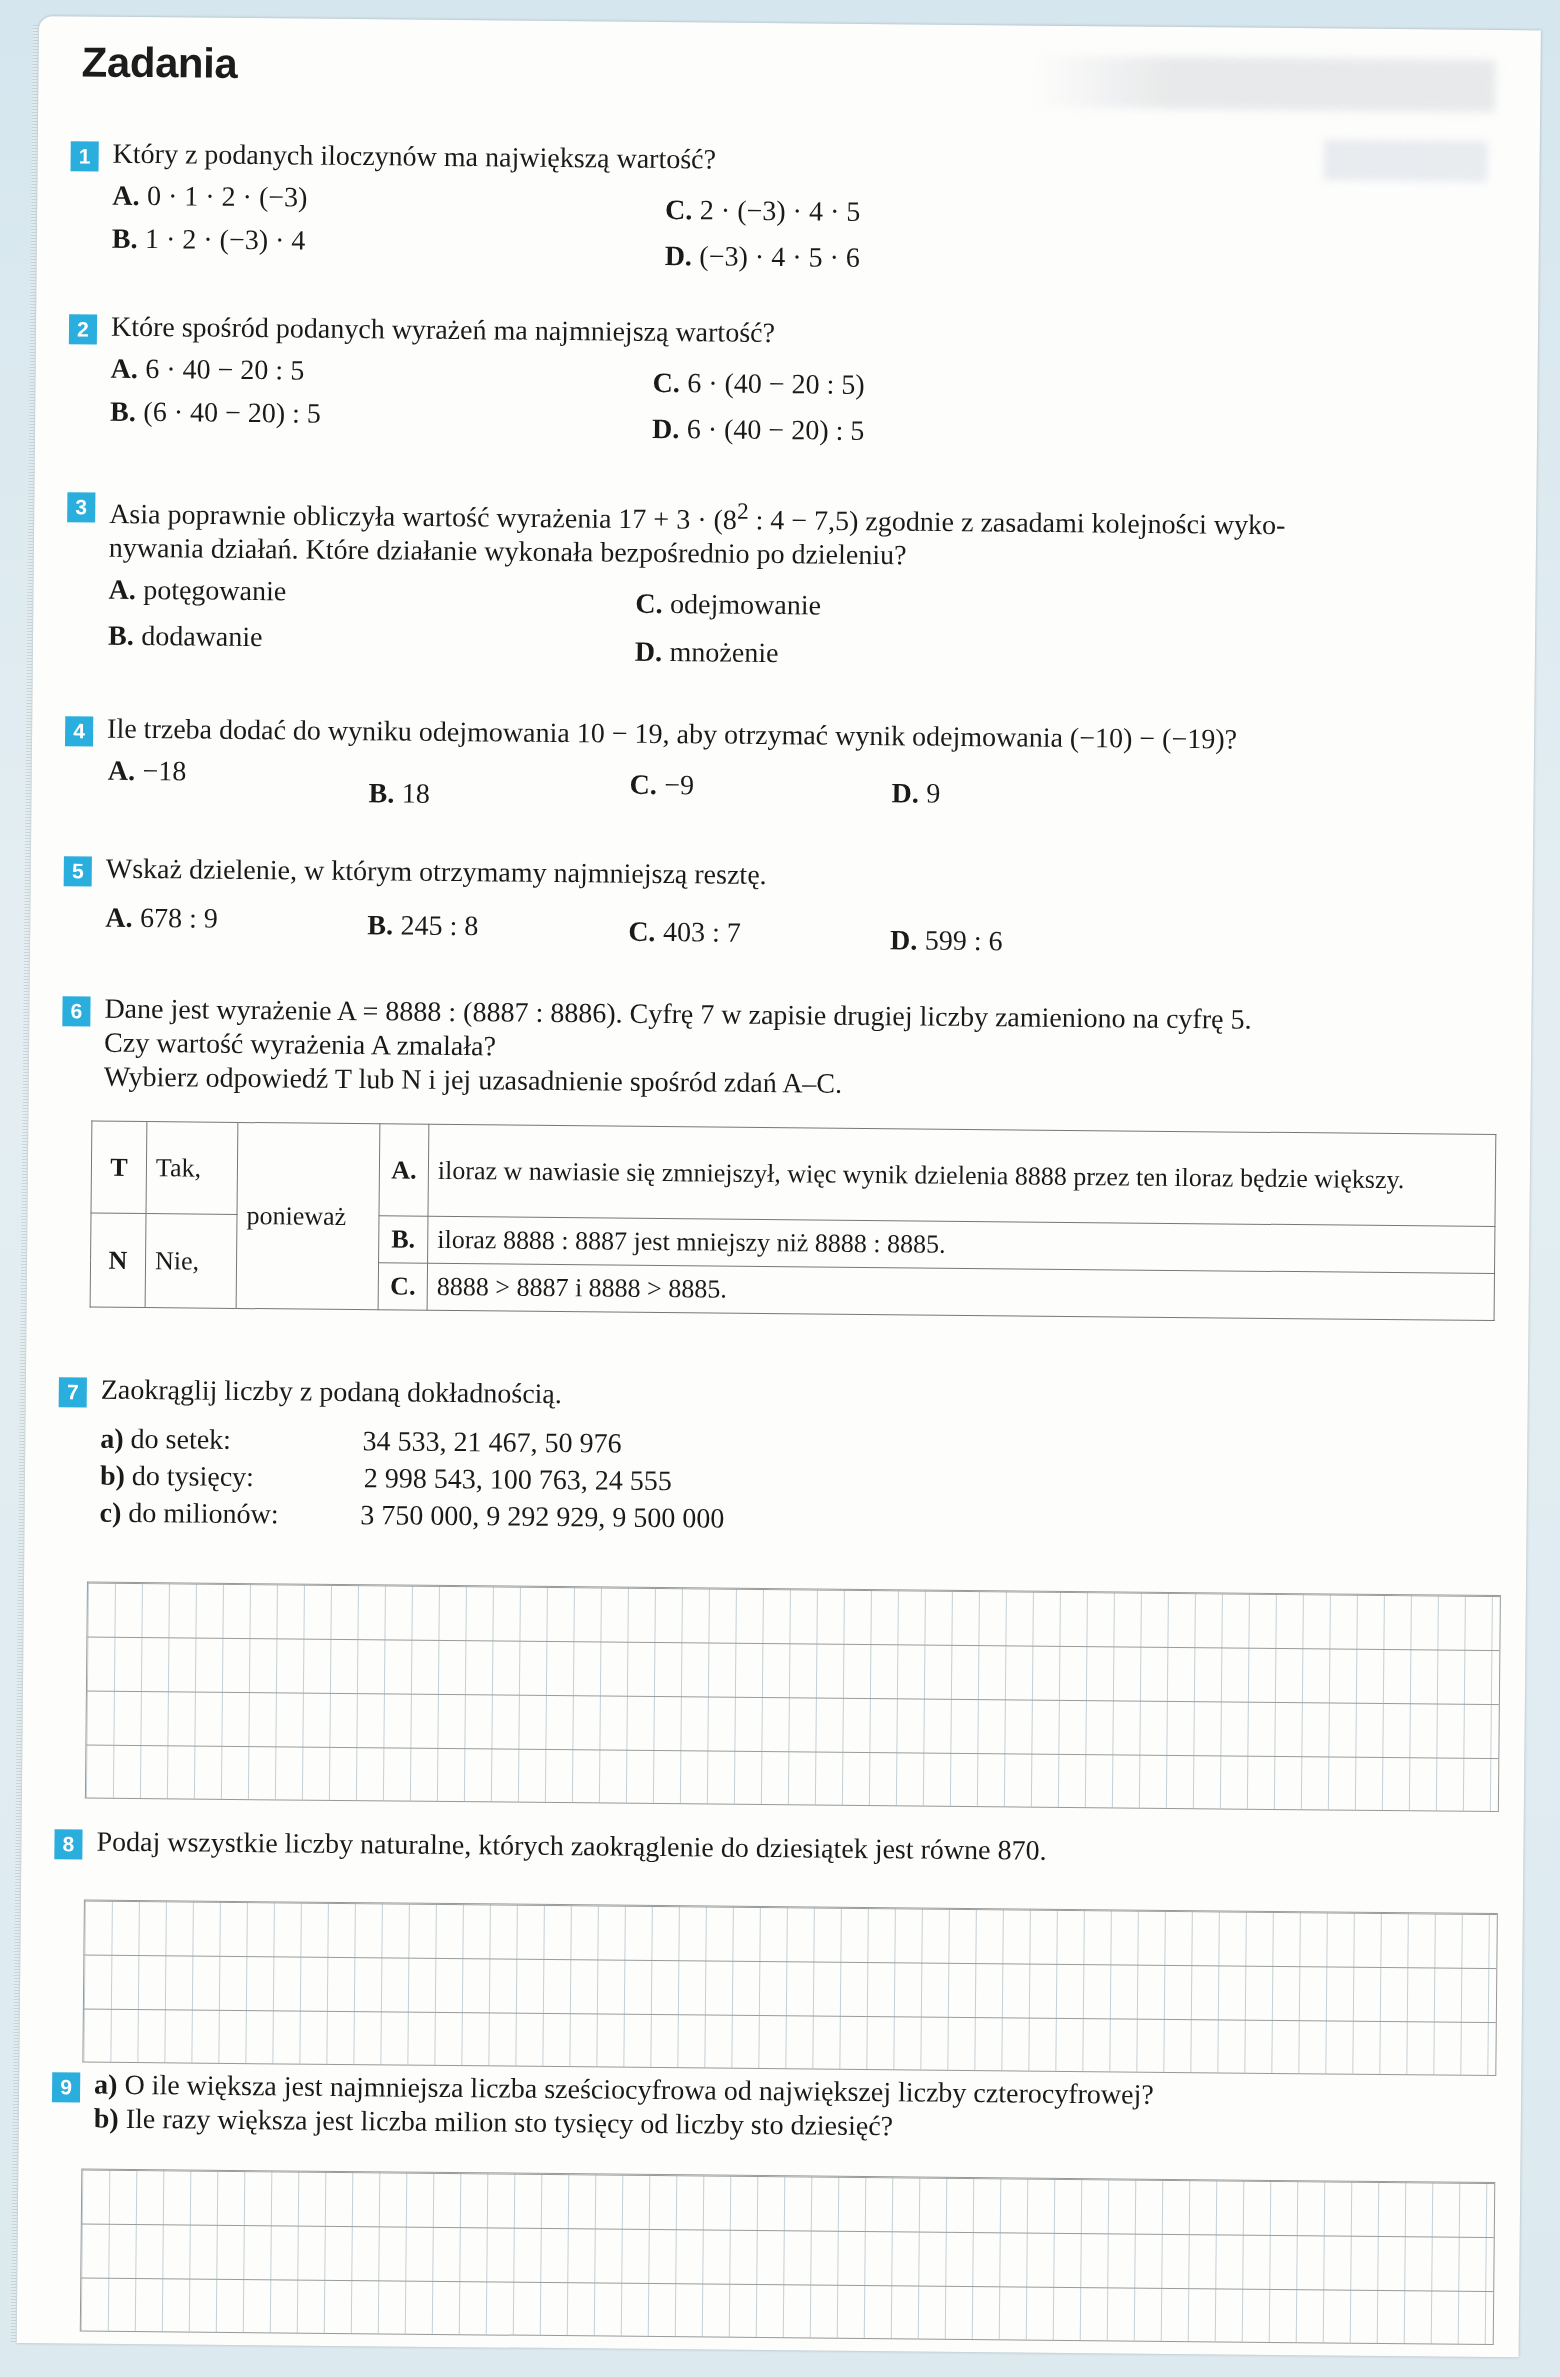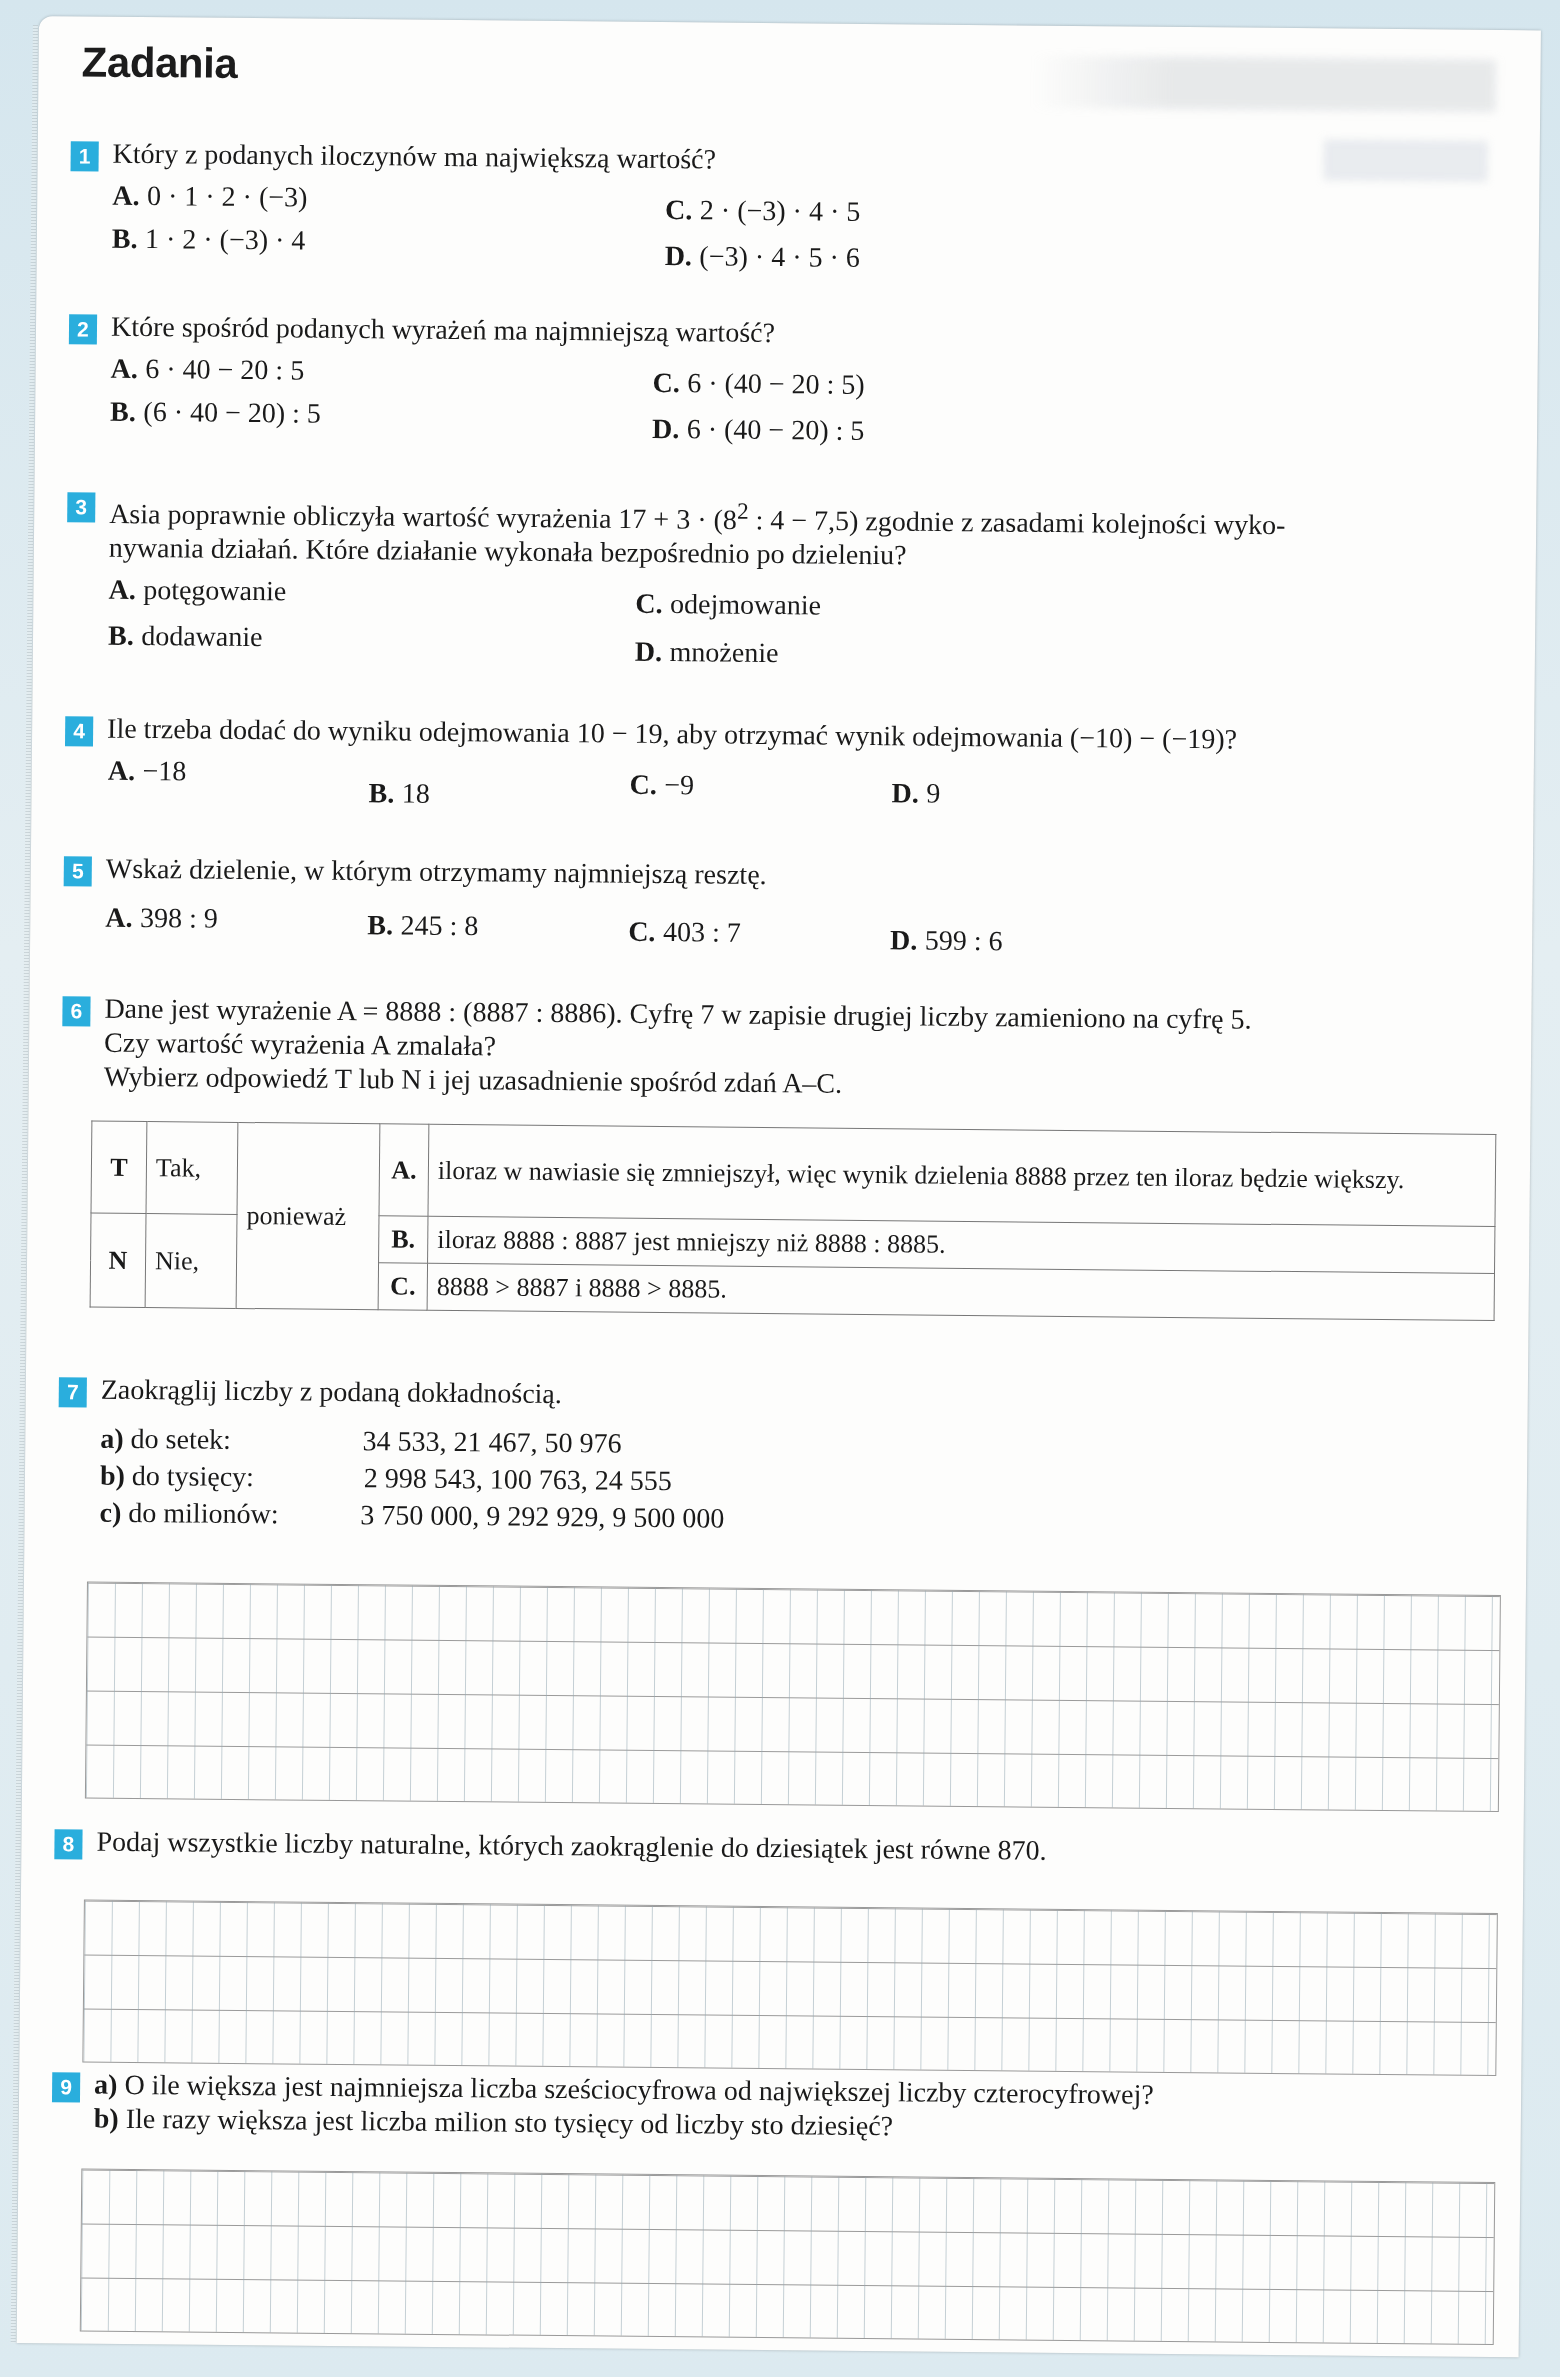--- a/index.html
+++ b/index.html
@@ -115,21 +115,21 @@
       <div class="opt" style="left:262px;top:20px;"><b>B.</b><span>18</span></div>
       <div class="opt" style="left:523px;top:9px;"><b>C.</b><span>−9</span></div>
       <div class="opt" style="left:785px;top:15px;"><b>D.</b><span>9</span></div>
     </div>
   </div>
 
   <div class="task" style="top:835px;">
     <div class="badge" style="background: rgb(42, 174, 221);">5</div>
     <div class="q">Wskaż dzielenie, w którym otrzymamy najmniejszą resztę.</div>
     <div class="opts row" style="margin-top:13.4px;">
-      <div class="opt" style="left:0;top:0;"><b>A.</b><span>398 : 9</span></div>
+      <div class="opt" style="left:0;top:0;"><b>A.</b><span>678 : 9</span></div>
       <div class="opt" style="left:262px;top:4.5px;"><b>B.</b><span>245 : 8</span></div>
       <div class="opt" style="left:523px;top:9px;"><b>C.</b><span>403 : 7</span></div>
       <div class="opt" style="left:785px;top:15px;"><b>D.</b><span>599 : 6</span></div>
     </div>
   </div>
 
   <div class="task" style="top:975px;">
     <div class="badge" style="background: rgb(42, 174, 221);">6</div>
     <div class="q">
       <span>Dane jest wyrażenie A = 8888 : (8887 : 8886). Cyfrę 7 w zapisie drugiej liczby zamieniono na cyfrę 5.</span><br>

